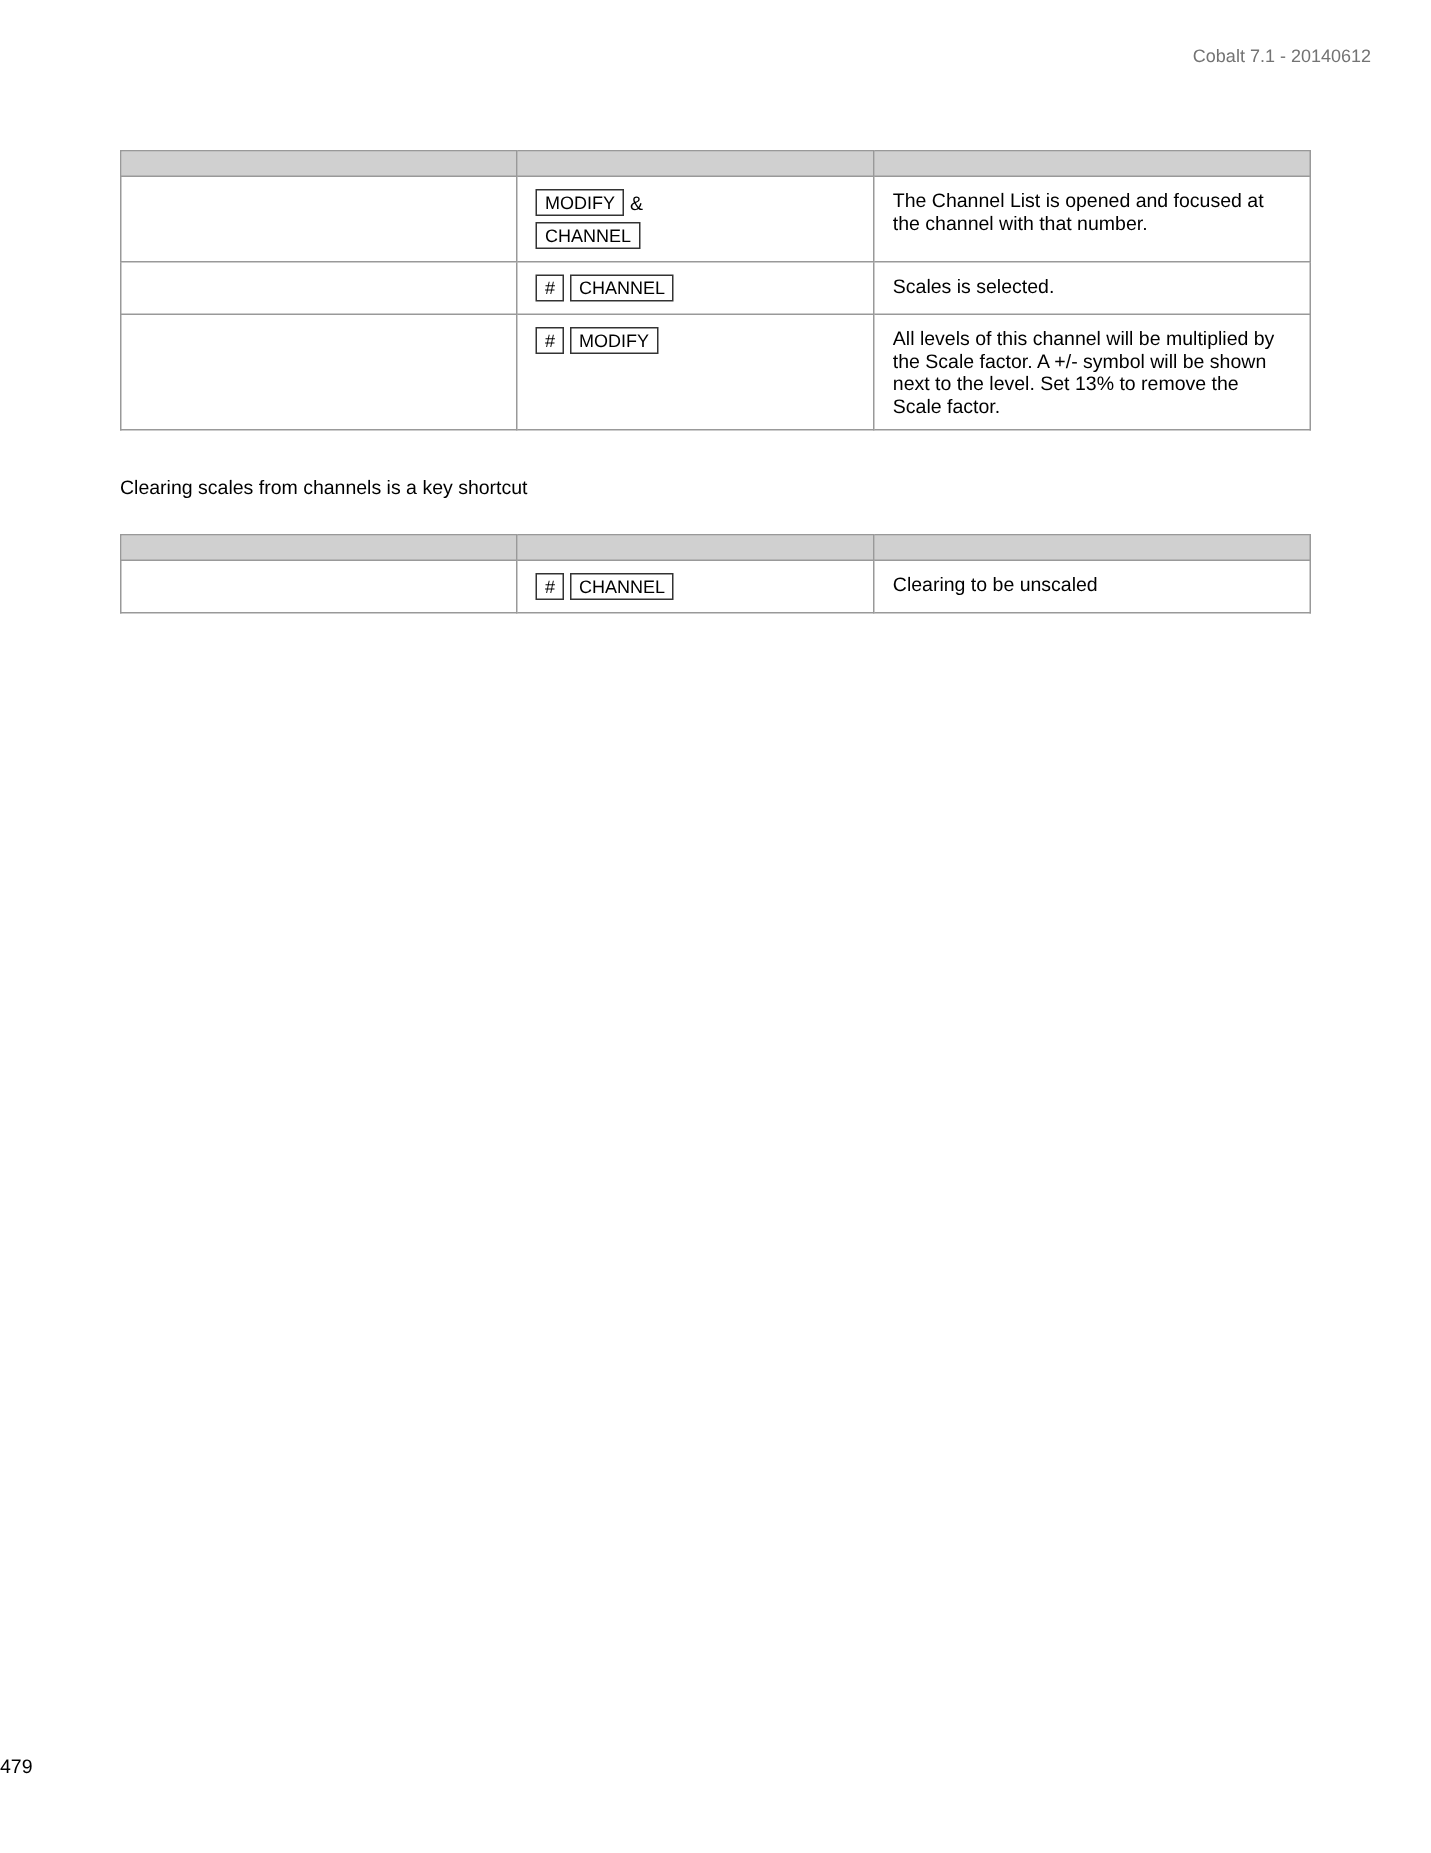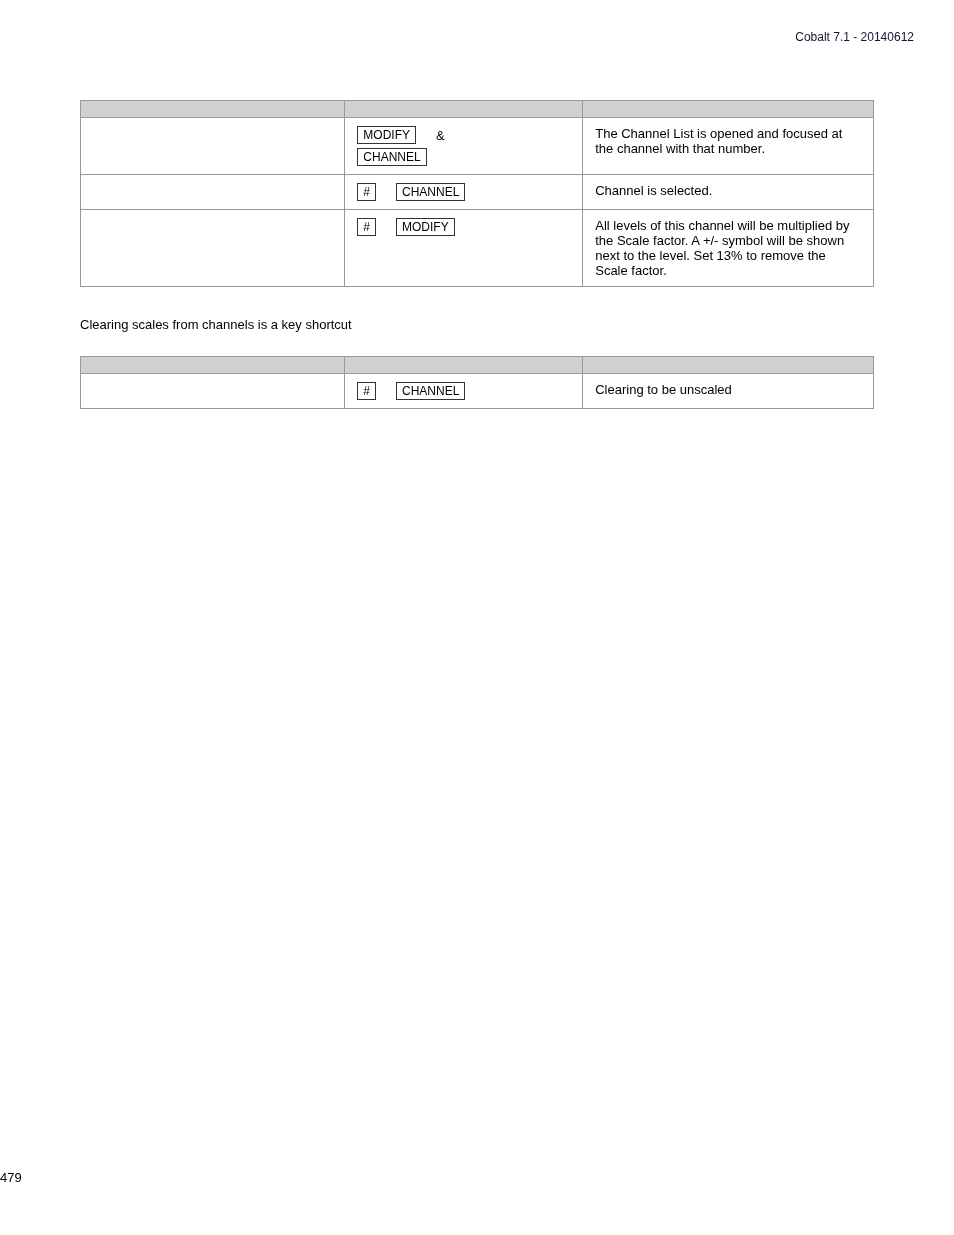--- a/index.html
+++ b/index.html
@@ -11,21 +11,21 @@
       width: 954px;
       min-height: 1235px;
       position: relative;
     }
 
     .header-right {
       position: absolute;
       top: 30px;
       right: 40px;
       font-size: 12px;
-      color: #0f172a;
+      color: #737373;
     }
 
     .page-content {
       padding: 100px 80px 80px 80px;
     }
 
     
     .doc-table {
       width: 100%;
       border-collapse: collapse;
@@ -59,21 +59,21 @@
       padding: 1px 5px;
       font-size: 12px;
       font-family: Arial, sans-serif;
       background: #fff;
       white-space: nowrap;
     }
 
     .key-inline {
       display: inline-flex;
       align-items: center;
-      gap: 20px;
+      gap: 4px;
       flex-wrap: wrap;
     }
 
     .key-stack {
       display: flex;
       flex-direction: column;
       gap: 4px;
       align-items: flex-start;
     }
 
@@ -126,21 +126,21 @@
       </tr>
 
       <tr>
         <td></td>
         <td>
           <div class="key-inline">
             <span class="key-btn">#</span>
             <span class="key-btn">CHANNEL</span>
           </div>
         </td>
-        <td>Channel is selected.</td>
+        <td>Scales is selected.</td>
       </tr>
 
 
       <tr>
         <td></td>
         <td>
           <div class="key-inline">
             <span class="key-btn">#</span>
             <span class="key-btn">MODIFY</span>
           </div>

